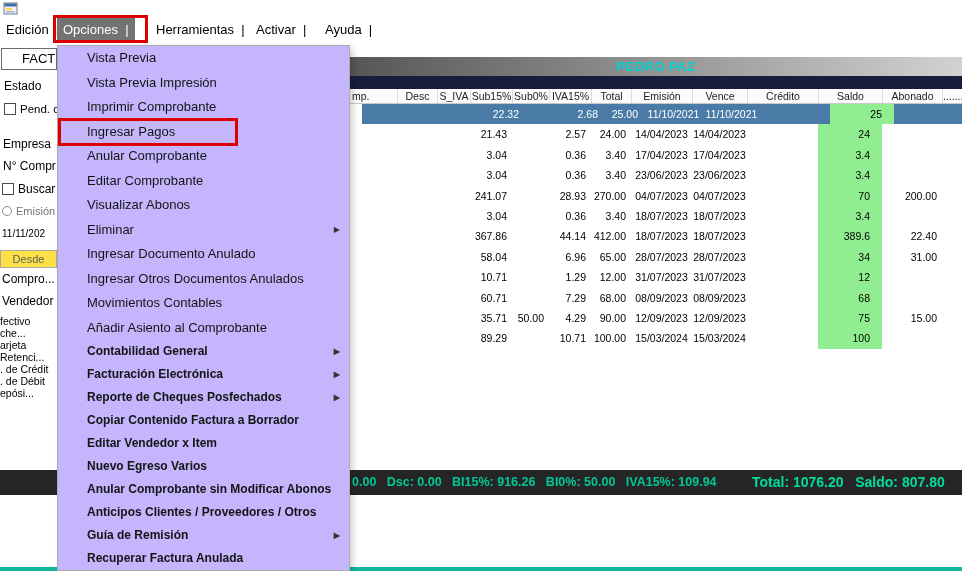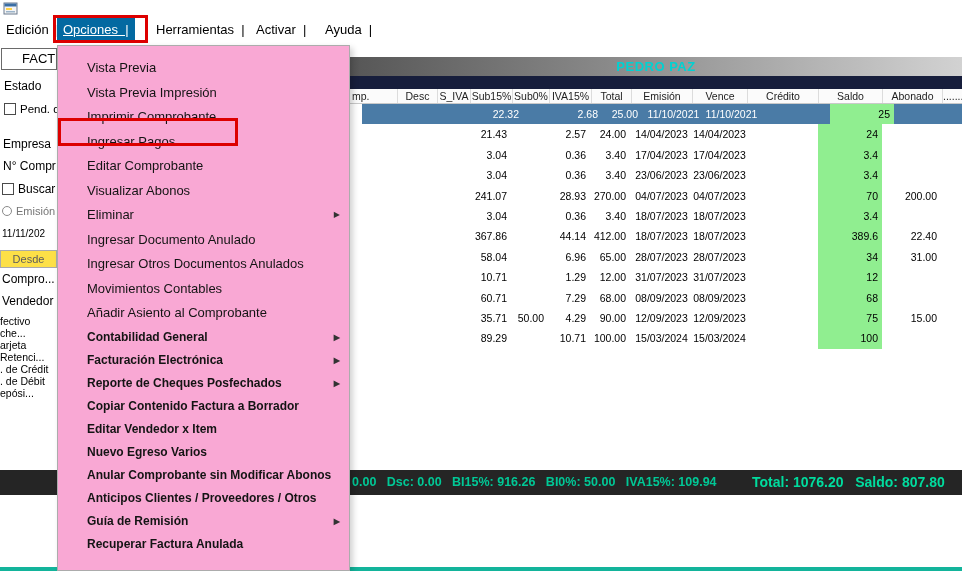--- a/index.html
+++ b/index.html
@@ -9,21 +9,21 @@
     overflow: hidden;
     background: #ffffff;
     font-family: "Liberation Sans", sans-serif;
     color: #000;
   }
 
   
   .app-icon { position:absolute; left:3px; top:1px; width:16px; height:16px; }
   .menubar { position:absolute; left:0; top:17px; width:962px; height:25px; background:#fff; }
   .mb-item { position:absolute; top:0; height:25px; line-height:25px; font-size:13px; padding:0 6px; white-space:pre; cursor:default; }
-  .mb-item.active { background:#0369a1; color:#fff;text-decoration:underline; }
+  .mb-item.active { background:#737373; color:#fff; }
 
   
   .red-box { position:absolute; border:3px solid #dd0000; z-index:60; pointer-events:none; }
   .red-box-opciones { left:53px; top:15px; width:95px; height:28px; }
   .red-box-ingresar { left:58px; top:118px; width:180px; height:28px; }
 
   
   .left-panel { position:absolute; left:0; top:45px; width:57px; height:450px; }
   .lp-box { position:absolute; left:1px; top:3px; width:56px; height:22px; border:1px solid #6a6a6a; background:#fff;
             font-size:13px; line-height:20px; padding-left:20px; overflow:hidden; white-space:nowrap; }
@@ -48,38 +48,38 @@
            border-bottom:1px solid #c9c9c9; font-size:10.5px; color:#1d1d1d; }
   .thead, .trow { display:grid; grid-template-columns:47px 40px 33px 42px 37px 42px 40px 61px 55px 71px 64px 60px 20px; }
   .th { text-align:center; line-height:15px; border-left:1px solid #dcdcdc; overflow:hidden; white-space:nowrap; }
   .th:first-child { border-left:none; text-align:left; padding-left:2px; }
   .th-dots { text-align:left; }
   .tbody { position:absolute; left:0; top:59px; width:612px; }
   .trow { height:20.4px; line-height:20.4px; font-size:10.5px; background:#fff; }
   .trow .c { overflow:hidden; white-space:nowrap; }
   .trow .num { text-align:right; padding-right:5px; }
   .trow .date { text-align:center; }
-  .trow .saldo { background:#90ee90; color:#000; text-align:right; padding-right:4px; }
+  .trow .saldo { background:#90ee90; color:#000; text-align:right; padding-right:12px; }
   .trow.selected { background:#4a7ba6; color:#fff;margin-left:12px; }
   .trow.selected .saldo { color:#000; }
   .c-flag { position:relative; }
 
   
   .totals-bar { position:absolute; left:0; top:470px; width:962px; height:25px; background:#252525; z-index:2; }
   .totals-left  { position:absolute; left:352px; top:0; line-height:25px; font-size:12.5px; font-weight:bold;
                   color:#00c896; white-space:pre; }
   .totals-right { position:absolute; left:752px; top:0; line-height:25px; font-size:14px; font-weight:bold;
                   color:#00dc9e; white-space:pre; }
 
   .bottom-line { position:absolute; left:0; top:567px; width:962px; height:4px; background:#13b49b; z-index:1; }
 
   
-  .options-menu { position:absolute; left:57px; top:45px; width:293px; height:526px; background:#f9a8d4;
+  .options-menu { position:absolute; left:57px; top:45px; width:293px; height:526px; background:#c4b5fd;
                   border:1px solid #acacac; box-shadow:3px 3px 6px rgba(0,0,0,0.18); z-index:50;
-                  padding-top:10px; overflow:hidden; }
+                  padding-top:0; overflow:hidden; }
   .menu-item { position:relative; height:24.5px; line-height:24.5px; padding-left:29px; font-size:13px;
                color:#141414; white-space:nowrap; cursor:default; }
   .menu-item.small { height:23px; line-height:23px; font-size:12px; font-weight:bold; }
   .mi-arrow { position:absolute; right:9px; top:0; font-size:8px; color:#333; }
 </style>
 </head>
 <body>
 
 <span class="app-icon">
   <svg width="16" height="16" viewBox="0 0 16 16">
@@ -350,20 +350,24 @@
   </div>
     <div class="menu-item">
     <span class="mi-label">Imprimir Comprobante</span>
     <span class="mi-arrow"></span>
   </div>
     <div class="menu-item">
     <span class="mi-label">Ingresar Pagos</span>
     <span class="mi-arrow"></span>
   </div>
     <div class="menu-item">
+    <span class="mi-label">Anular Comprobante</span>
+    <span class="mi-arrow"></span>
+  </div>
+    <div class="menu-item">
     <span class="mi-label">Editar Comprobante</span>
     <span class="mi-arrow"></span>
   </div>
     <div class="menu-item">
     <span class="mi-label">Visualizar Abonos</span>
     <span class="mi-arrow"></span>
   </div>
     <div class="menu-item">
     <span class="mi-label">Eliminar</span>
     <span class="mi-arrow">▶</span>

